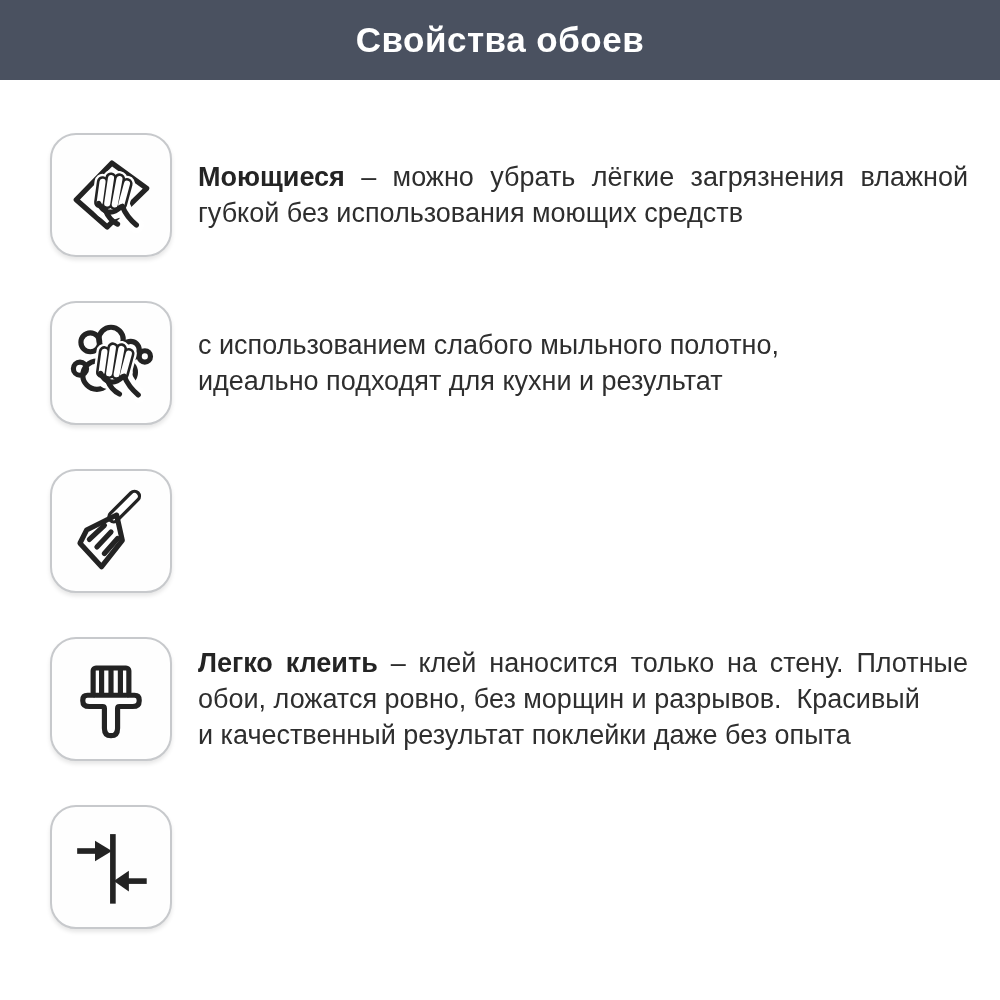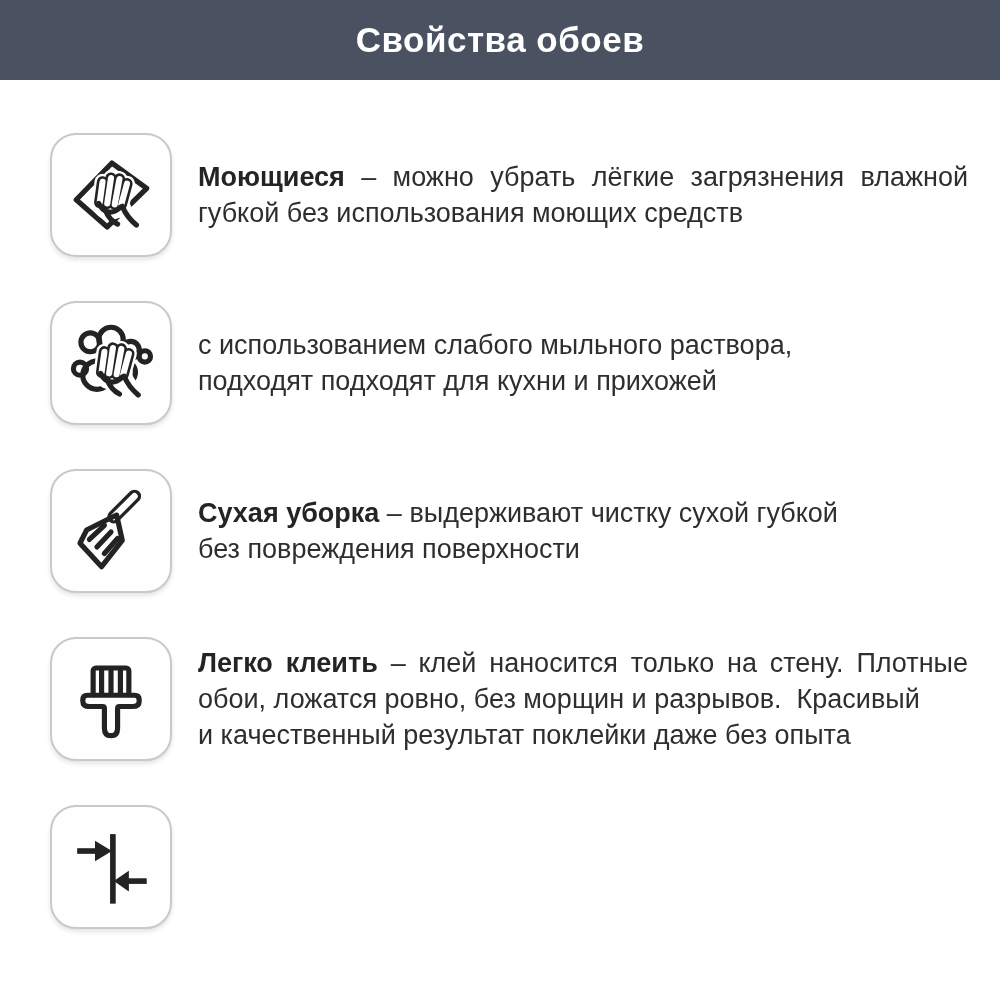--- a/index.html
+++ b/index.html
@@ -125,41 +125,37 @@
             <path d="M69 40 L63 62"></path>
         </g>
         <g class="s">
           <path d="M39 61 C44 72 54 73 62 65"></path>
           <path d="M46 68 C49 76 53 80 59 83"></path>
           <path d="M64 64 C68 74 73 79 79 84"></path>
         </g>
       </svg>
     </div>
     <div class="text">
-      <span class="l">с использованием слабого мыльного раствора,</span>
-      <span class="l">подходят подходят для кухни и прихожей</span>
+      <span class="l">с использованием слабого мыльного полотно,</span>
+      <span class="l">идеально подходят для кухни и результат</span>
     </div>
   </section>
 
   <section class="row">
     <div class="icon-box">
       <svg viewBox="0 0 100 100" aria-hidden="true">
         <path d="M75 13 L53 35" fill="none" stroke="#232323" stroke-width="14" stroke-linecap="round"></path>
         <path d="M75 13 L53 35" fill="none" stroke="#ffffff" stroke-width="7" stroke-linecap="round"></path>
         <path class="s" d="M56 33 L24 49 L17 63 L40 88 L62 60 Z"></path>
         <g class="s">
           <path d="M43 44 L27 59"></path>
           <path d="M50 51 L35 67"></path>
           <path d="M57 58 L43 74"></path>
         </g>
       </svg>
-    </div>
-    <div class="text">
-      <span class="l"><b>Сухая уборка</b> <span>– выдерживают чистку сухой губкой</span></span>
-      <span class="l">без повреждения поверхности</span>
     </div>
   </section>
 
   <section class="row">
     <div class="icon-box">
       <svg viewBox="0 0 100 100" aria-hidden="true">
         <rect class="s" x="31" y="17" width="38" height="29" rx="3"></rect>
         <path class="s" d="M40 19 V44 M50 19 V44 M60 19 V44" stroke-width="5"></path>
         <path class="s" d="M31 46 H25 Q20 46 20 51 V52 Q20 58 27 58 H41 Q43 58 43 60 V81 Q43 89 50 89 Q57 89 57 81 V60 Q57 58 59 58 H73 Q80 58 80 52 V51 Q80 46 75 46 H69"></path>
       </svg>

